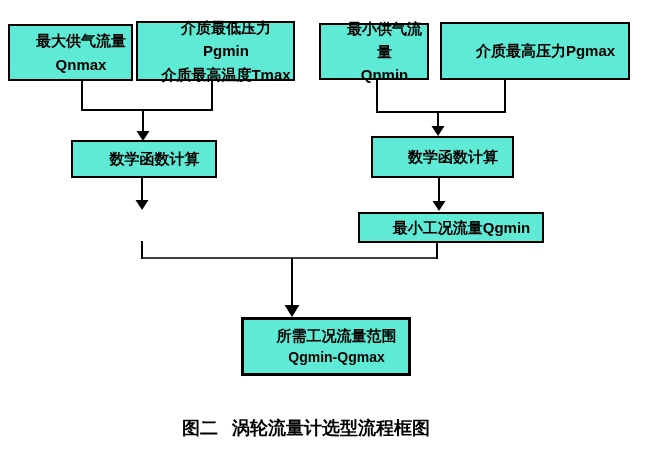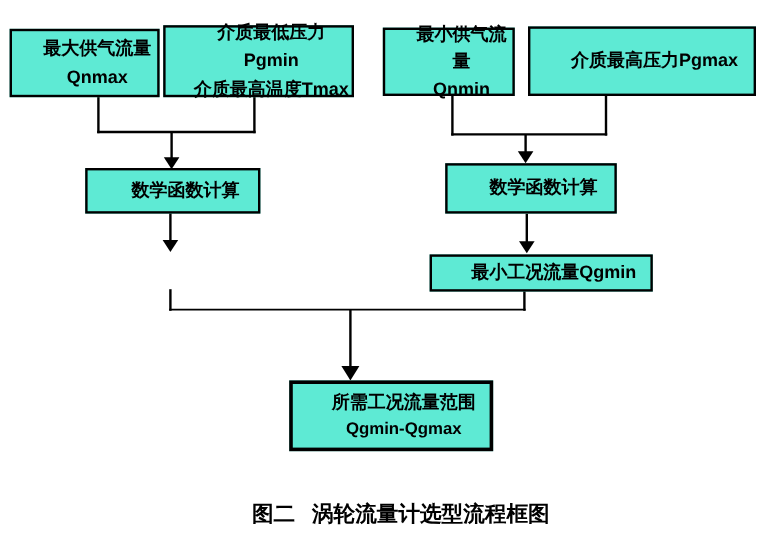--- a/index.html
+++ b/index.html
@@ -47,21 +47,20 @@
   .box-result .latin { font-size: 14px; }
   .caption {
     position: absolute;
     left: 0; top: 416px;
     width: 612px;
     display: flex;
     justify-content: center;
     gap: 14px;
     font-size: 18px;
     font-weight: bold;
-    padding-left: 28px;
   }
 </style>
 </head>
 <body>
 
 <div class="stage">
 
   <svg class="connectors" viewBox="0 0 645 460" xmlns="http://www.w3.org/2000/svg">
 
     <line x1="82" y1="80" x2="82" y2="111"></line>

